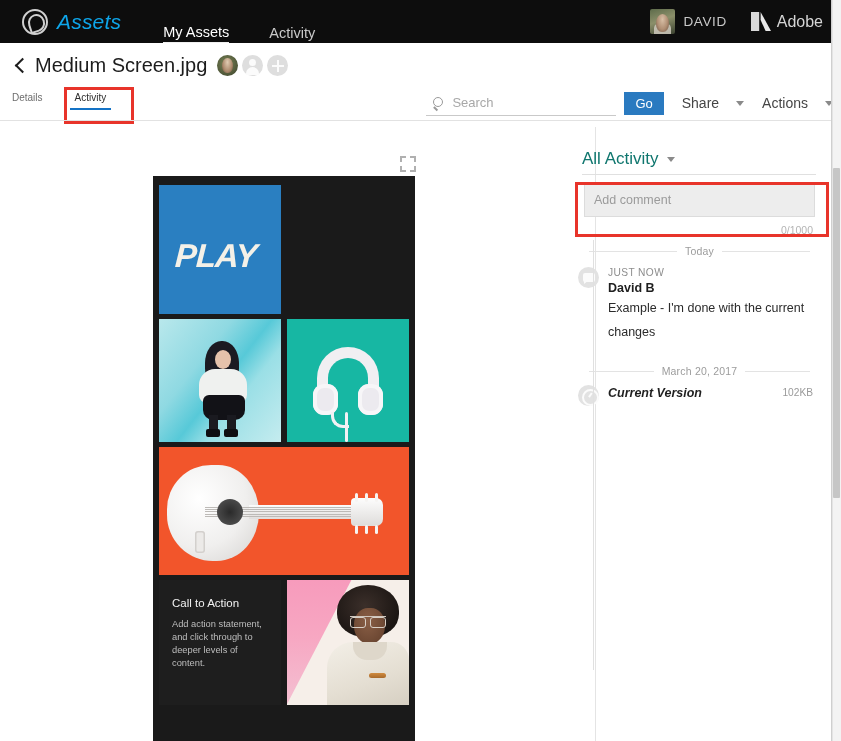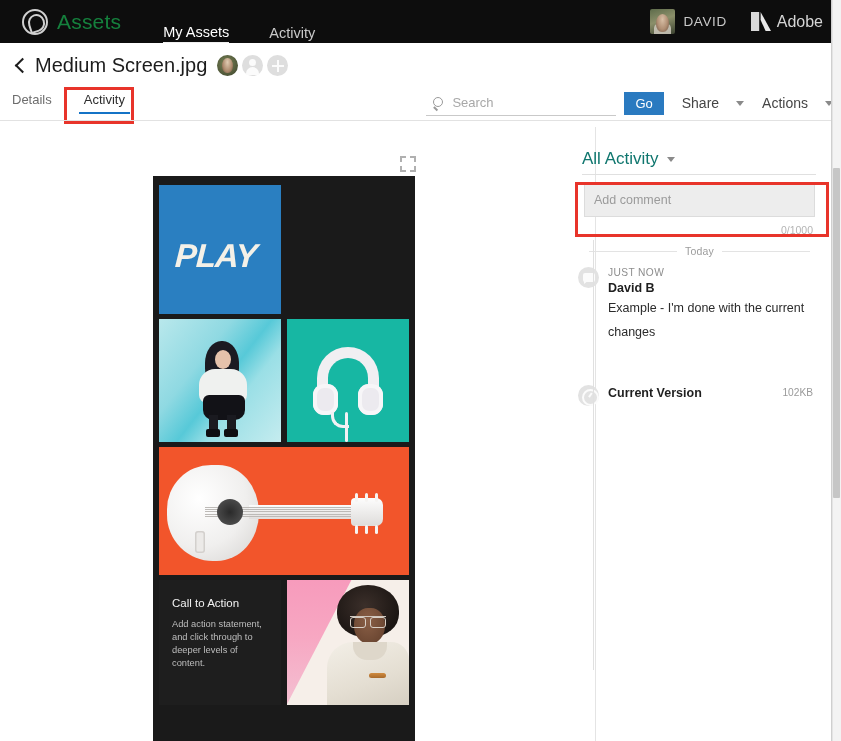--- a/index.html
+++ b/index.html
@@ -27,21 +27,21 @@
   }
   .cc-logo::before {
     content: "";
     position: absolute; left: 4px; top: 3px;
     width: 13px; height: 14px;
     border: 2px solid #d0d0d0;
     border-radius: 50% 50% 50% 0;
     transform: rotate(-18deg);
   }
   .brand {
-    font-size: 21px; color: #15803d; letter-spacing: .2px; font-weight: 400;
+    font-size: 21px; color: #0ea5e9; letter-spacing: .2px; font-weight: 400; font-style: italic;
   }
   .topnav { display: flex; align-items: flex-end; margin-left: 42px; gap: 40px; height: 43px; }
   .topnav a {
     font-size: 14.5px; color: #c9c9c9; text-decoration: none;
     padding-bottom: 3px; line-height: 1;
   }
   .topnav a.active { color: #ffffff; border-bottom: 1.5px solid #f0f0f0; }
   .topright {
     margin-left: auto; display: flex; align-items: center; gap: 0; padding-right: 18px;
   }
@@ -113,21 +113,21 @@
   .add-person::after {
     content:""; position:absolute; left:9.3px; top:4.7px; width:2.4px; height:12px; background:#fbfbfb;
   }
 
   
   .tabs-row {
     position: absolute; left: 0; top: 88px; width: 841px; height: 32px;
   }
   .tabs { display: flex; align-items: flex-start; height: 32px; }
   .tab {
-    font-size: 13px; color: #6d6d6d; cursor: pointer;
+    font-size: 10px; color: #6d6d6d; cursor: pointer;
     padding: 4px 2px 7px 2px; position: relative;
   }
   .tab.t-details { margin-left: 10px; }
   .tab.t-activity { margin-left: 28px; color: #2e2e2e; }
   .tab.active::after {
     content:""; position:absolute; left:-3px; right:-3px; bottom:0; height:2.4px; background:#1473c6;
   }
   .tab-highlight {
     position: absolute; left: 64px; top: 87px; width: 70px; height: 37px;
     border: 3px solid #e8342a; pointer-events:none;
@@ -560,26 +560,31 @@
 
   <div class="entry" style="top:140px;">
     <span class="bubble-icon"></span>
     <div class="content">
       <div class="when">JUST NOW</div>
       <div class="who">David B</div>
       <div class="msg">Example - I'm done with the current changes</div>
     </div>
   </div>
 
+  <div class="sep" style="top:238px;">
+    <span class="line"></span>
+    <span class="txt">March 20, 2017</span>
+    <span class="line"></span>
+  </div>
 
   <div class="entry" style="top:258px;">
     <span class="clock-icon"></span>
     <div class="content">
       <div class="rowline">
-        <div class="who" style="margin-top:1px;">Current Version</div>
+        <div class="who" style="margin-top:1px;font-style:italic;">Current Version</div>
         <div class="size">102KB</div>
       </div>
     </div>
   </div>
 </div>
 
 <div class="timeline-spine"></div>
 <div class="comment-highlight"></div>
 
 <div class="page-edge-right"></div>

